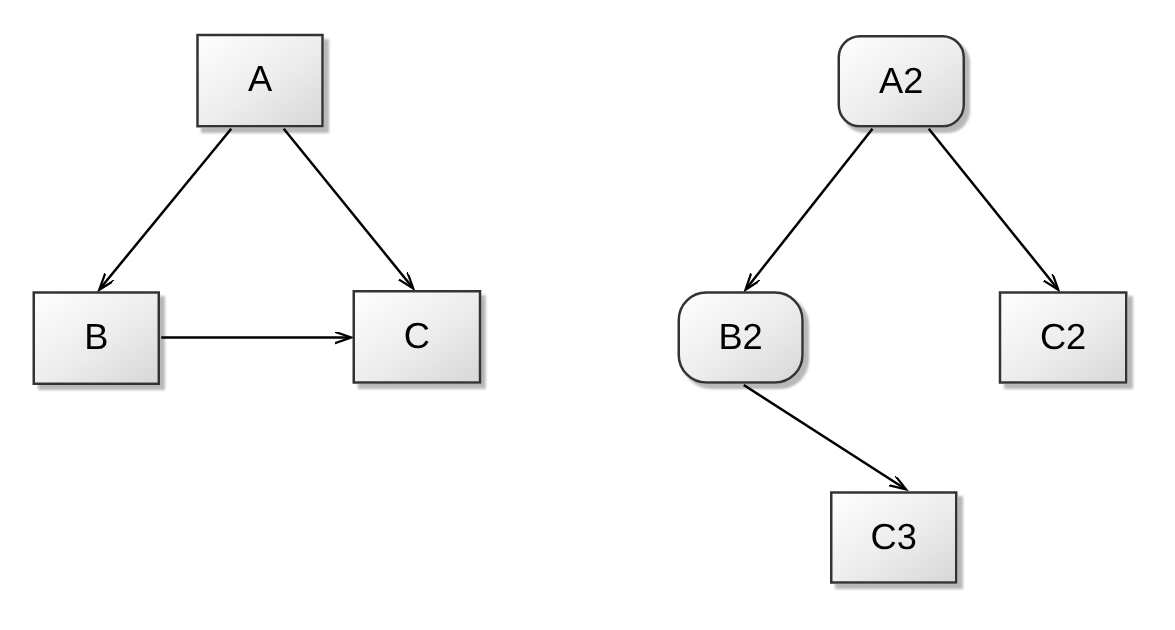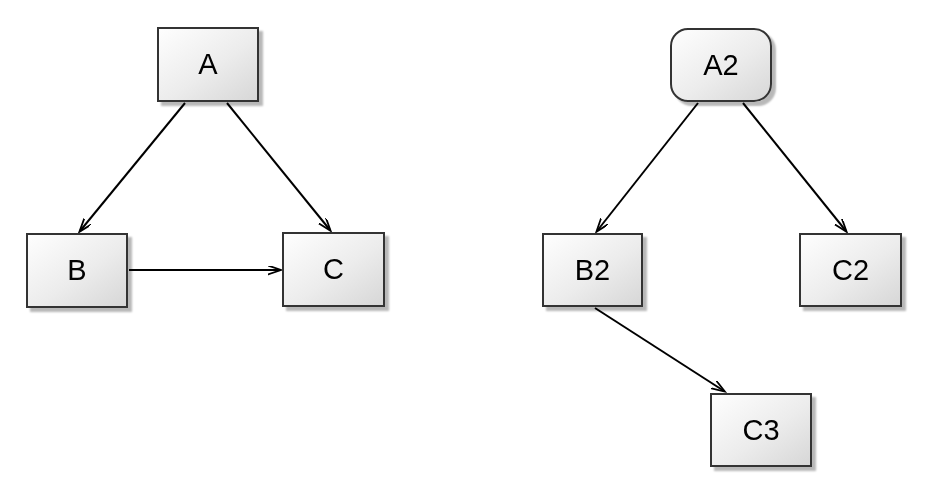--- a/index.html
+++ b/index.html
@@ -69,23 +69,23 @@
       </div>
       <div class="node" style="left: 26px; top: 233px; width: 102px; height: 75px;">
         <span class="node-label">B</span>
       </div>
       <div class="node" style="left: 282px; top: 232px; width: 103px; height: 75px;">
         <span class="node-label">C</span>
       </div>
       <div class="node" style="left: 670px; top: 28px; width: 102px; height: 74px; border-radius: 18px;">
         <span class="node-label">A2</span>
       </div>
-      <div class="node" style="left: 542px; top: 233px; width: 101px; height: 74px;">
+      <div class="node" style="left: 542px; top: 233px; width: 101px; height: 74px; border-radius: 23px;">
         <span class="node-label">B2</span>
       </div>
       <div class="node" style="left: 799px; top: 233px; width: 103px; height: 74px;">
         <span class="node-label">C2</span>
       </div>
-      <div class="node" style="left: 710px; top: 393px; width: 102px; height: 74px;">
+      <div class="node" style="left: 664px; top: 393px; width: 102px; height: 74px;">
         <span class="node-label">C3</span>
       </div>
     </div>
 </div>
 
 </body></html>

